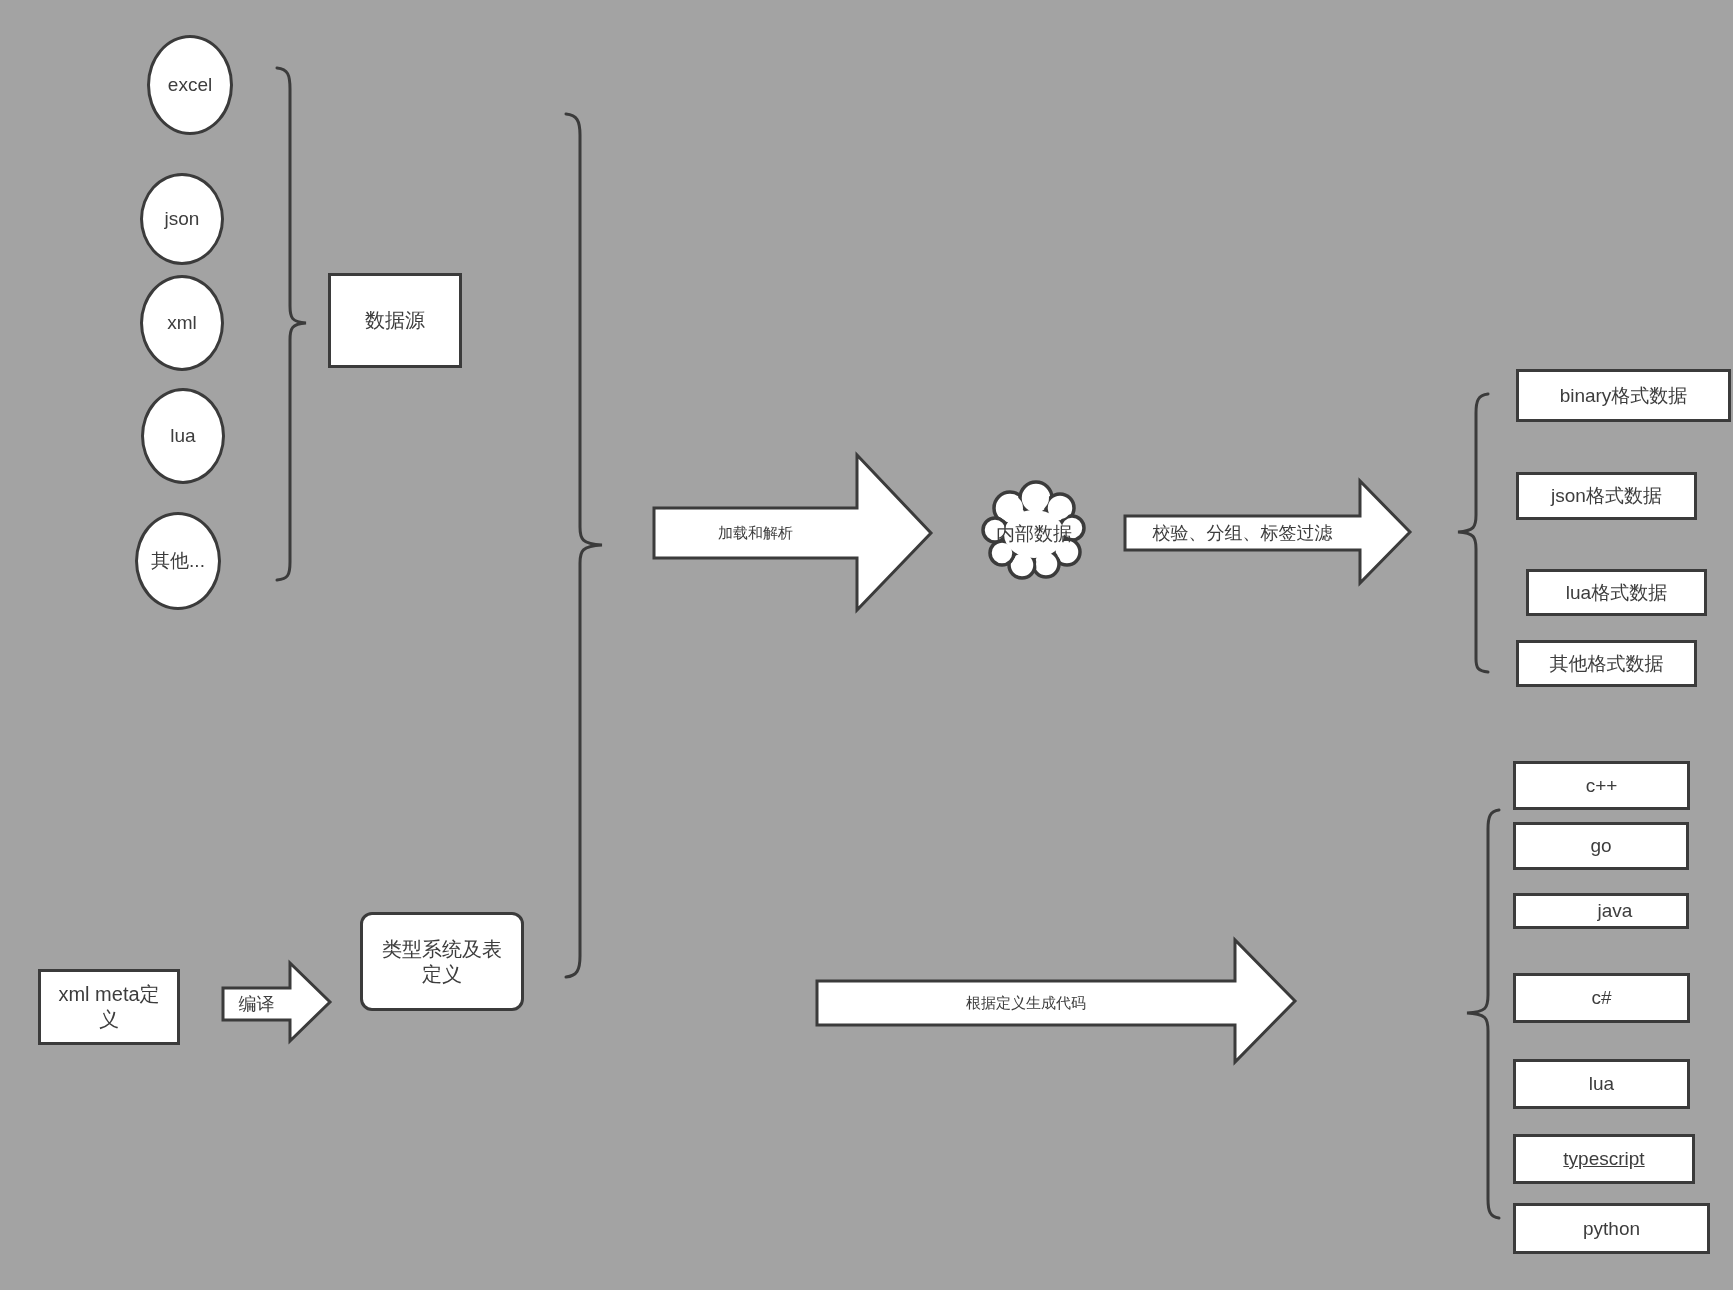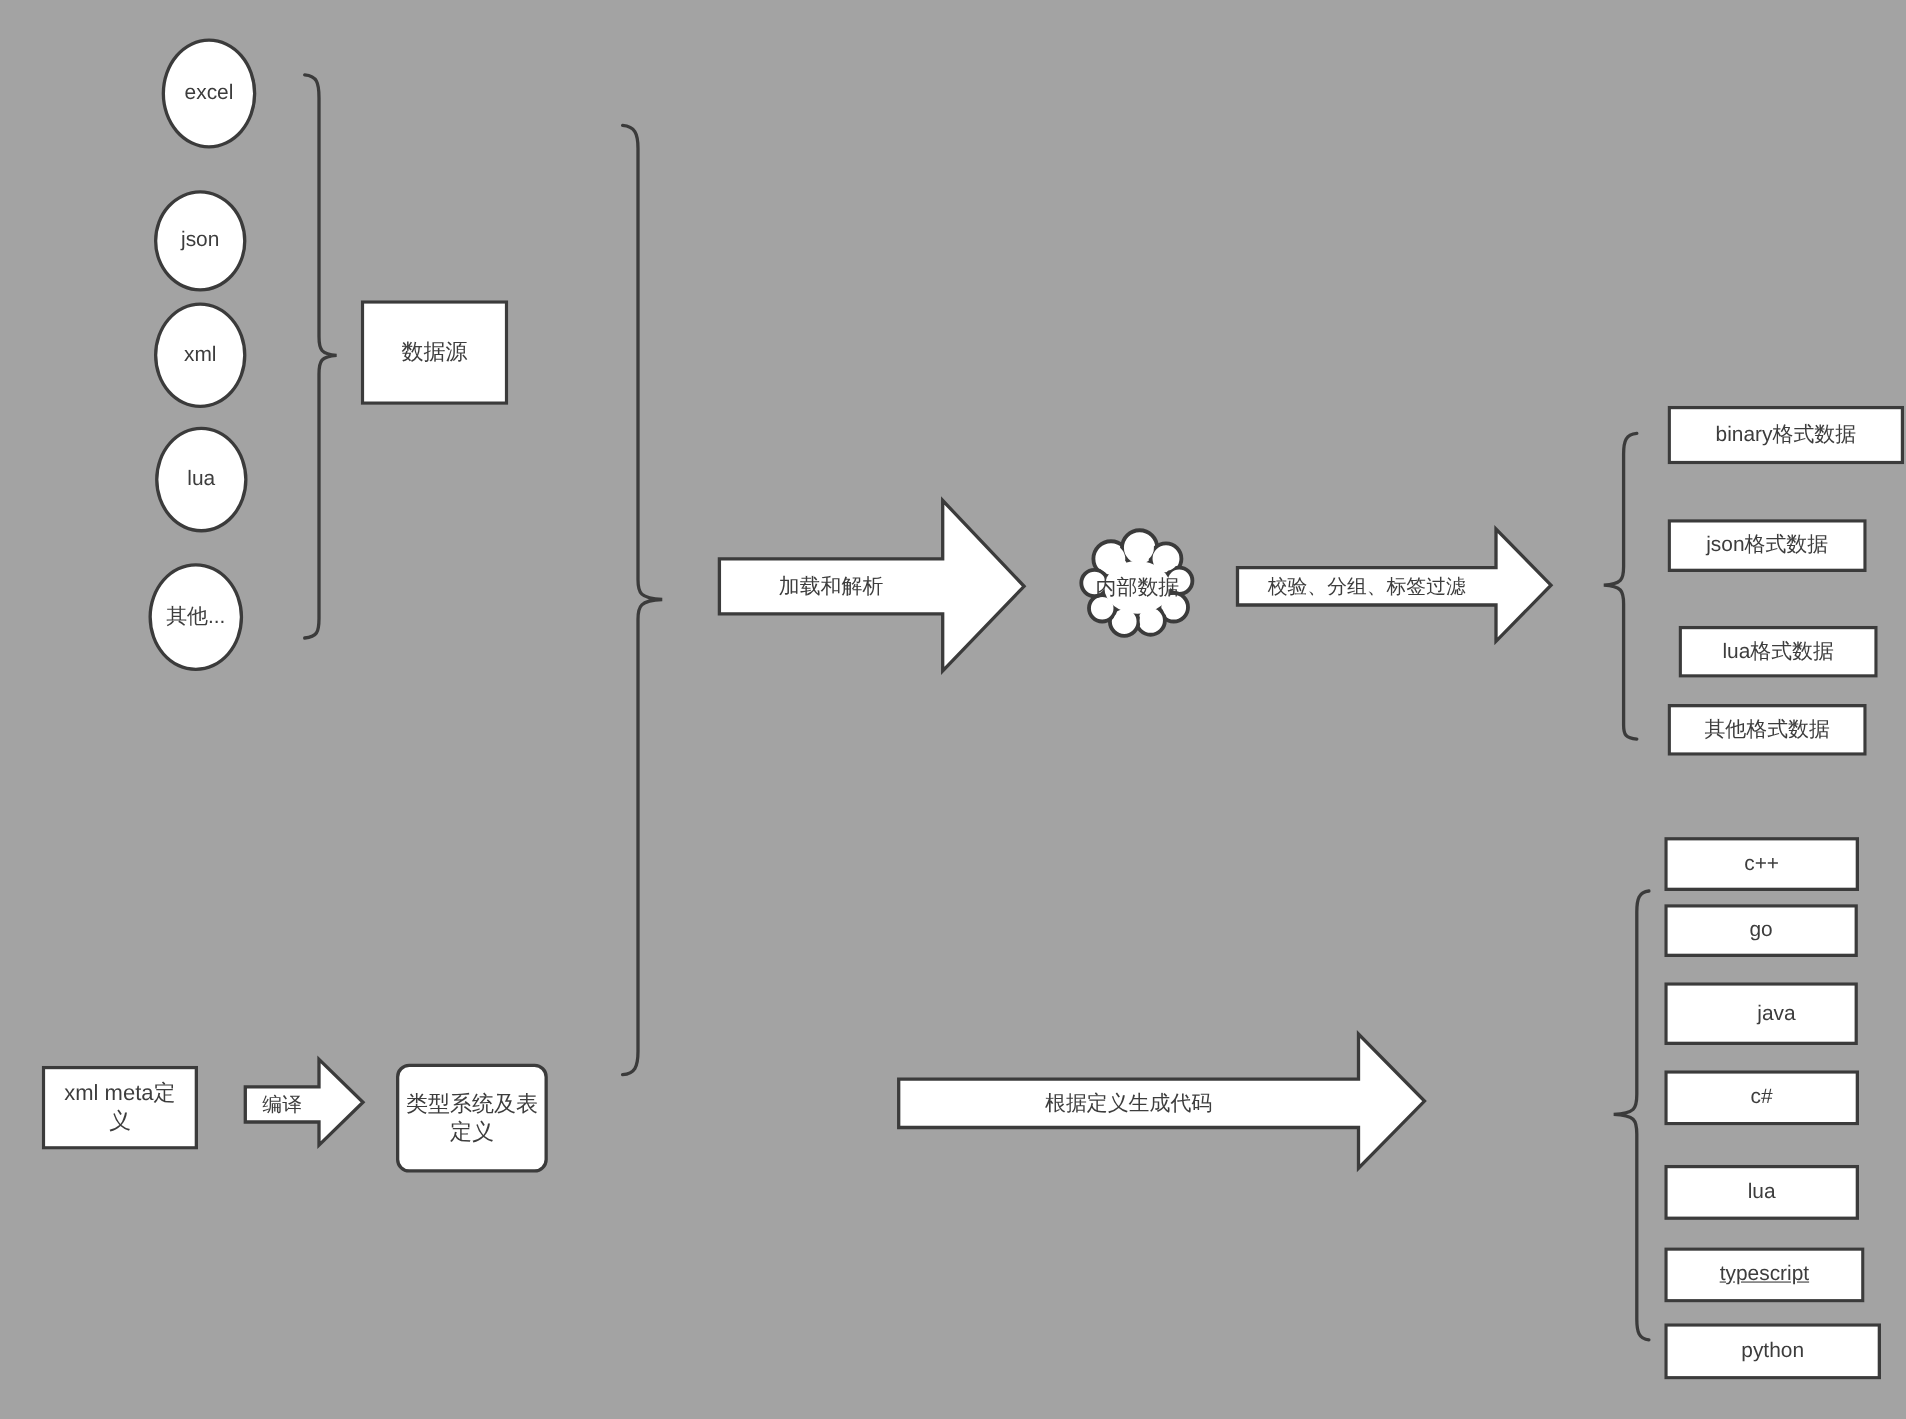--- a/index.html
+++ b/index.html
@@ -30,21 +30,21 @@
     line-height: 1.25;
   }
   .ellipse { border-radius: 50%; }
   .rounded { border-radius: 12px; }
   .arrow-label {
     position: absolute;
     display: flex;
     align-items: center;
     justify-content: center;
     text-align: center;
-    font-size: 19px;
+    font-size: 15px;
     color: #3d3d3d;
     white-space: nowrap;
   }
   .cloud-label {
     position: absolute;
     display: flex;
     align-items: center;
     justify-content: center;
     font-size: 19px;
     color: #3d3d3d;
@@ -145,31 +145,31 @@
     <span>lua格式数据</span>
   </div>
   <div class="node" style="left:1516px; top:640px; width:181px; height:47px;">
     <span>其他格式数据</span>
   </div>
 
   <div class="node" style="left:38px; top:969px; width:142px; height:76px; font-size:20px;">
     <span class="wrap-tight" style="display:inline-block; max-width:118px;">xml meta定义</span>
   </div>
 
-  <div class="node rounded" style="left:360px; top:967px; width:138px; height:99px; font-size:20px;">
+  <div class="node rounded" style="left:360px; top:912px; width:164px; height:99px; font-size:20px;">
     <span style="display:inline-block; max-width:126px;">类型系统及表定义</span>
   </div>
 
   <div class="node" style="left:1513px; top:761px; width:177px; height:49px;">
     <span>c++</span>
   </div>
   <div class="node" style="left:1513px; top:822px; width:176px; height:48px;">
     <span>go</span>
   </div>
-  <div class="node" style="left:1513px; top:893px; width:176px; height:57px;padding-left:28px;">
+  <div class="node" style="left:1513px; top:893px; width:176px; height:36px;padding-left:28px;">
     <span>java</span>
   </div>
   <div class="node" style="left:1513px; top:973px; width:177px; height:50px;">
     <span>c#</span>
   </div>
   <div class="node" style="left:1513px; top:1059px; width:177px; height:50px;">
     <span>lua</span>
   </div>
   <div class="node" style="left:1513px; top:1134px; width:182px; height:50px;text-decoration:underline;">
     <span>typescript</span>

